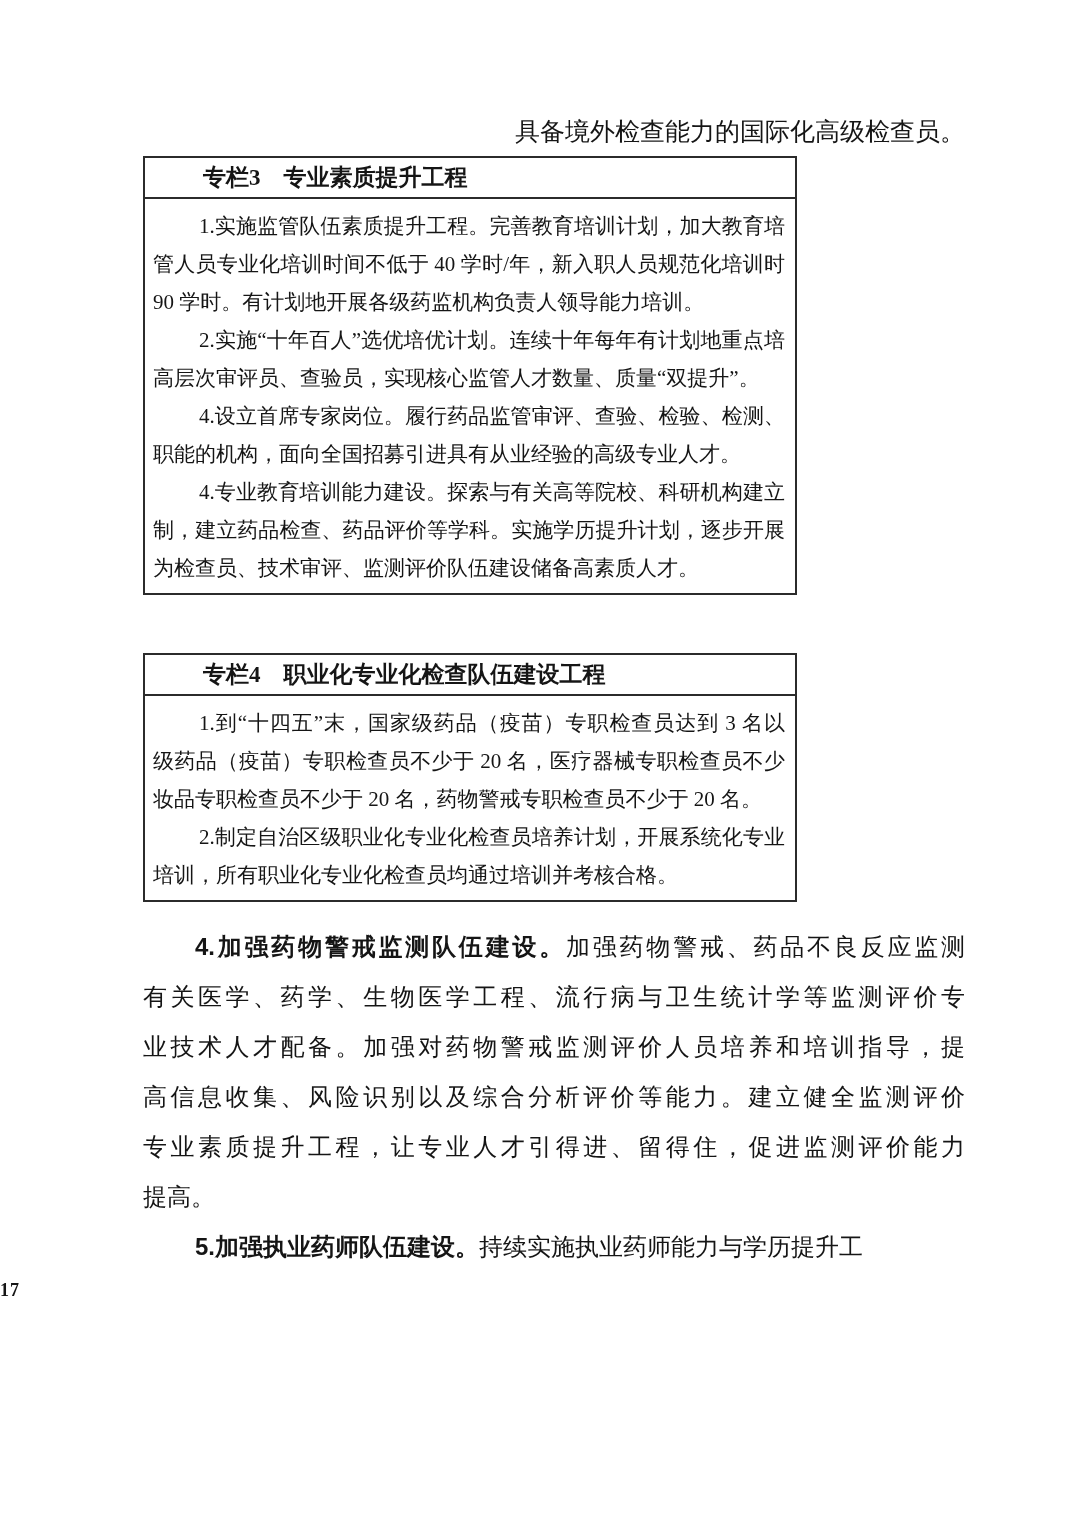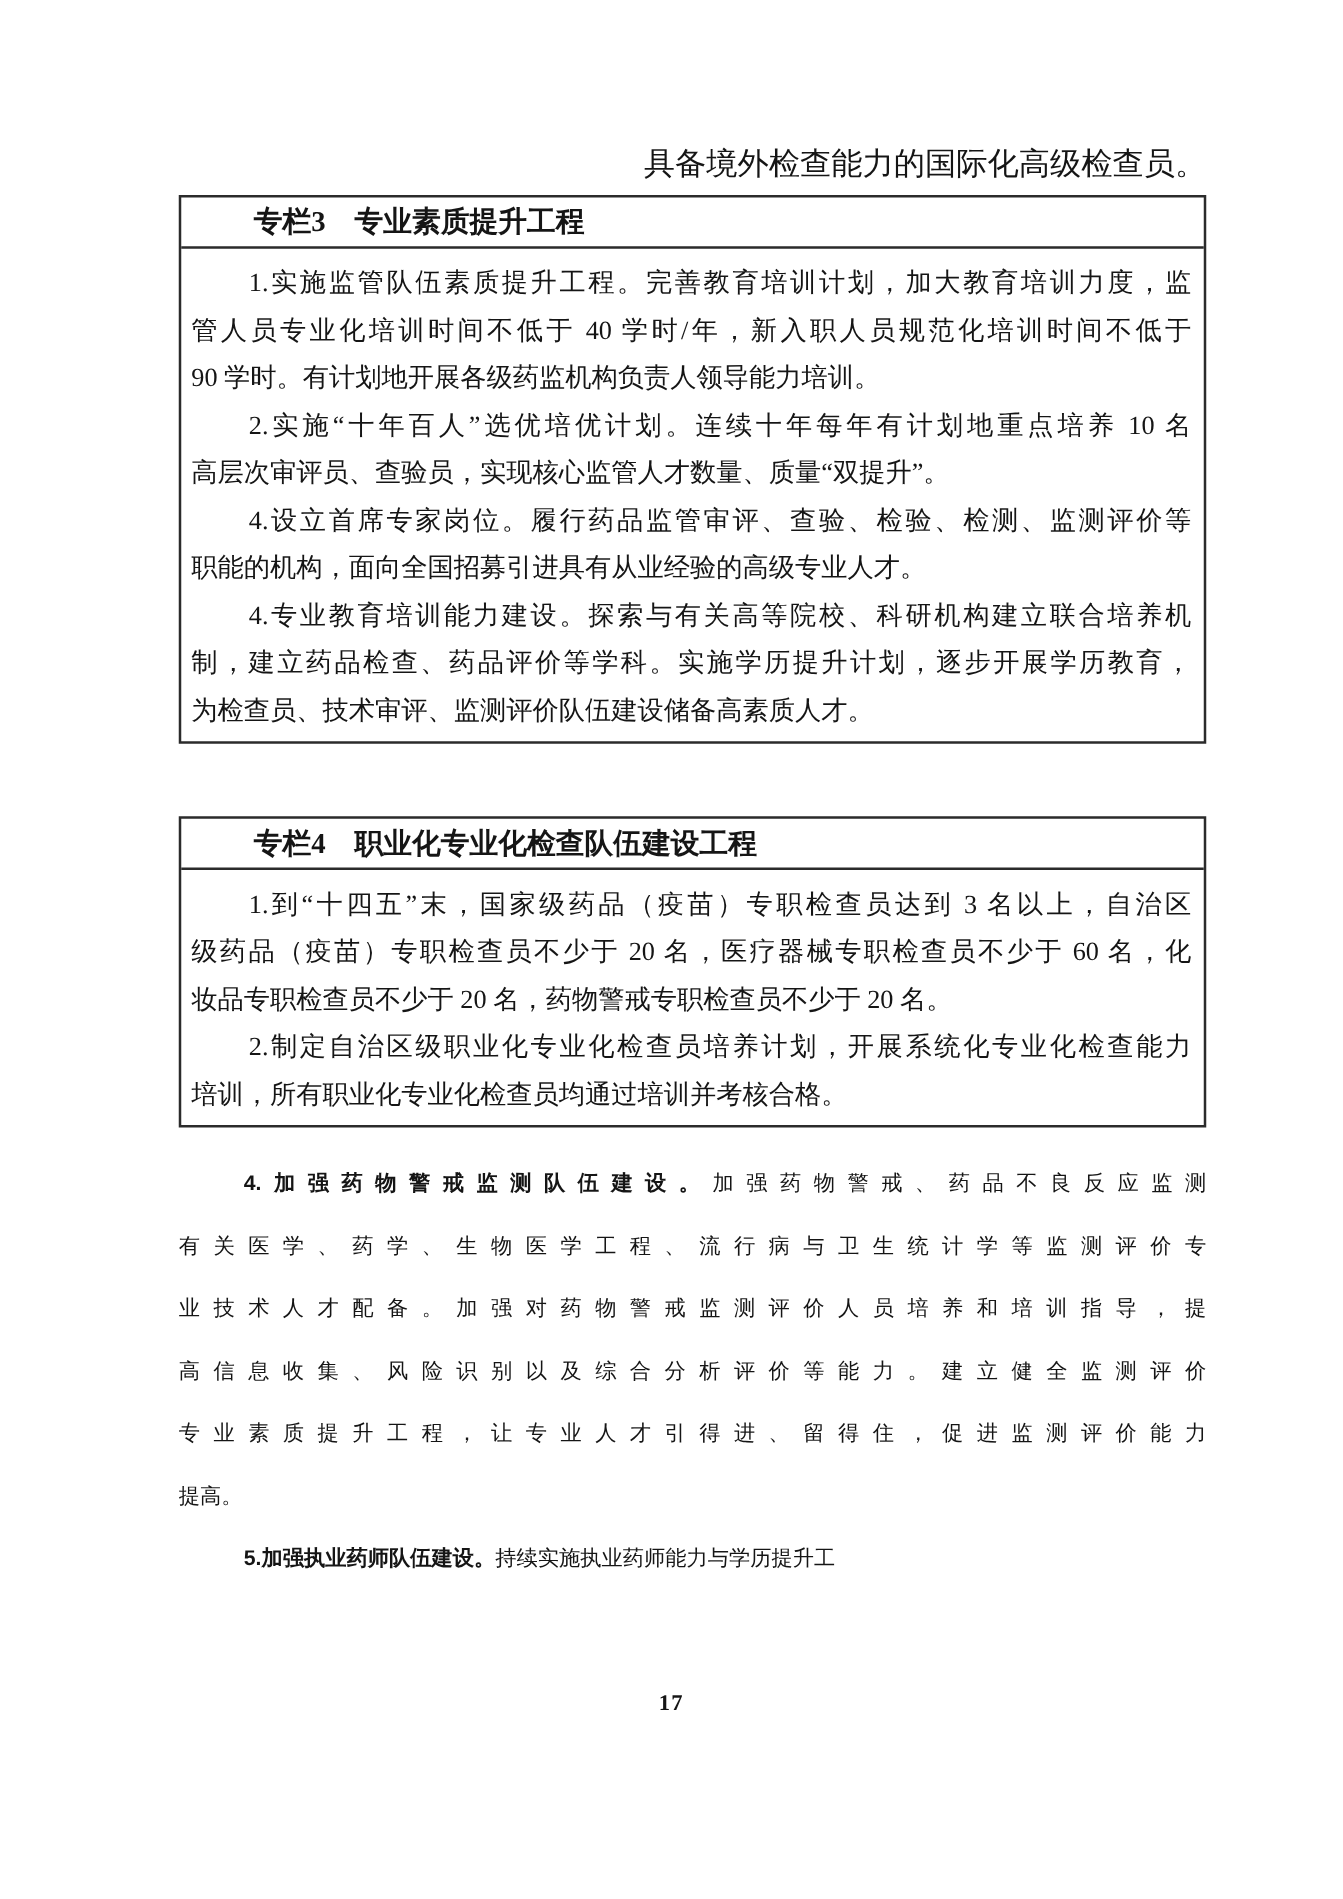--- a/index.html
+++ b/index.html
@@ -21,21 +21,21 @@
     margin-top:116px;
     font-size:25px;
     line-height:32px;
     text-align:right;
     white-space:nowrap;
   }
   
   .colbox{
     border:2px solid #2b2b2b;
     box-sizing:border-box;
-    width:822px;
+    width:654px;
     background:#fff;
   }
   .colbox.first{margin-top:8px;}
   .colbox.second{margin-top:58px;}
   .colbox-header{
     border-bottom:2px solid #2b2b2b;
     padding:5px 8px 4px 58px;
     font-weight:bold;
     font-size:23px;
     line-height:30px;
@@ -55,32 +55,32 @@
     text-align-last:justify;
     text-justify:inter-character;
   }
   .ll{text-align:left;}
   .indent{text-indent:46px;}
   
   .paragraph{font-size:25px;}
   .paragraph.p4{margin-top:20px;}
   .paragraph.p5{margin-top:0px;}
   .body-line{
-    font-size:17px;
+    font-size:24px;
     line-height:50px;
     height:50px;
     overflow:hidden;
   }
   .body-line .lead{font-weight:bold;font-family:"Liberation Sans","DejaVu Sans",sans-serif;}
   .bindent{text-indent:52px;}
   .page-number{
     position:absolute;
     left:0;right:0;
-    top:1352px;
-    text-align:center;
+    top:1280px;
+    text-align:left;
     font-size:18px;
     font-weight:bold;
     letter-spacing:1px;
   }
 </style>
 </head>
 <body>
 
 <div class="content">
 

